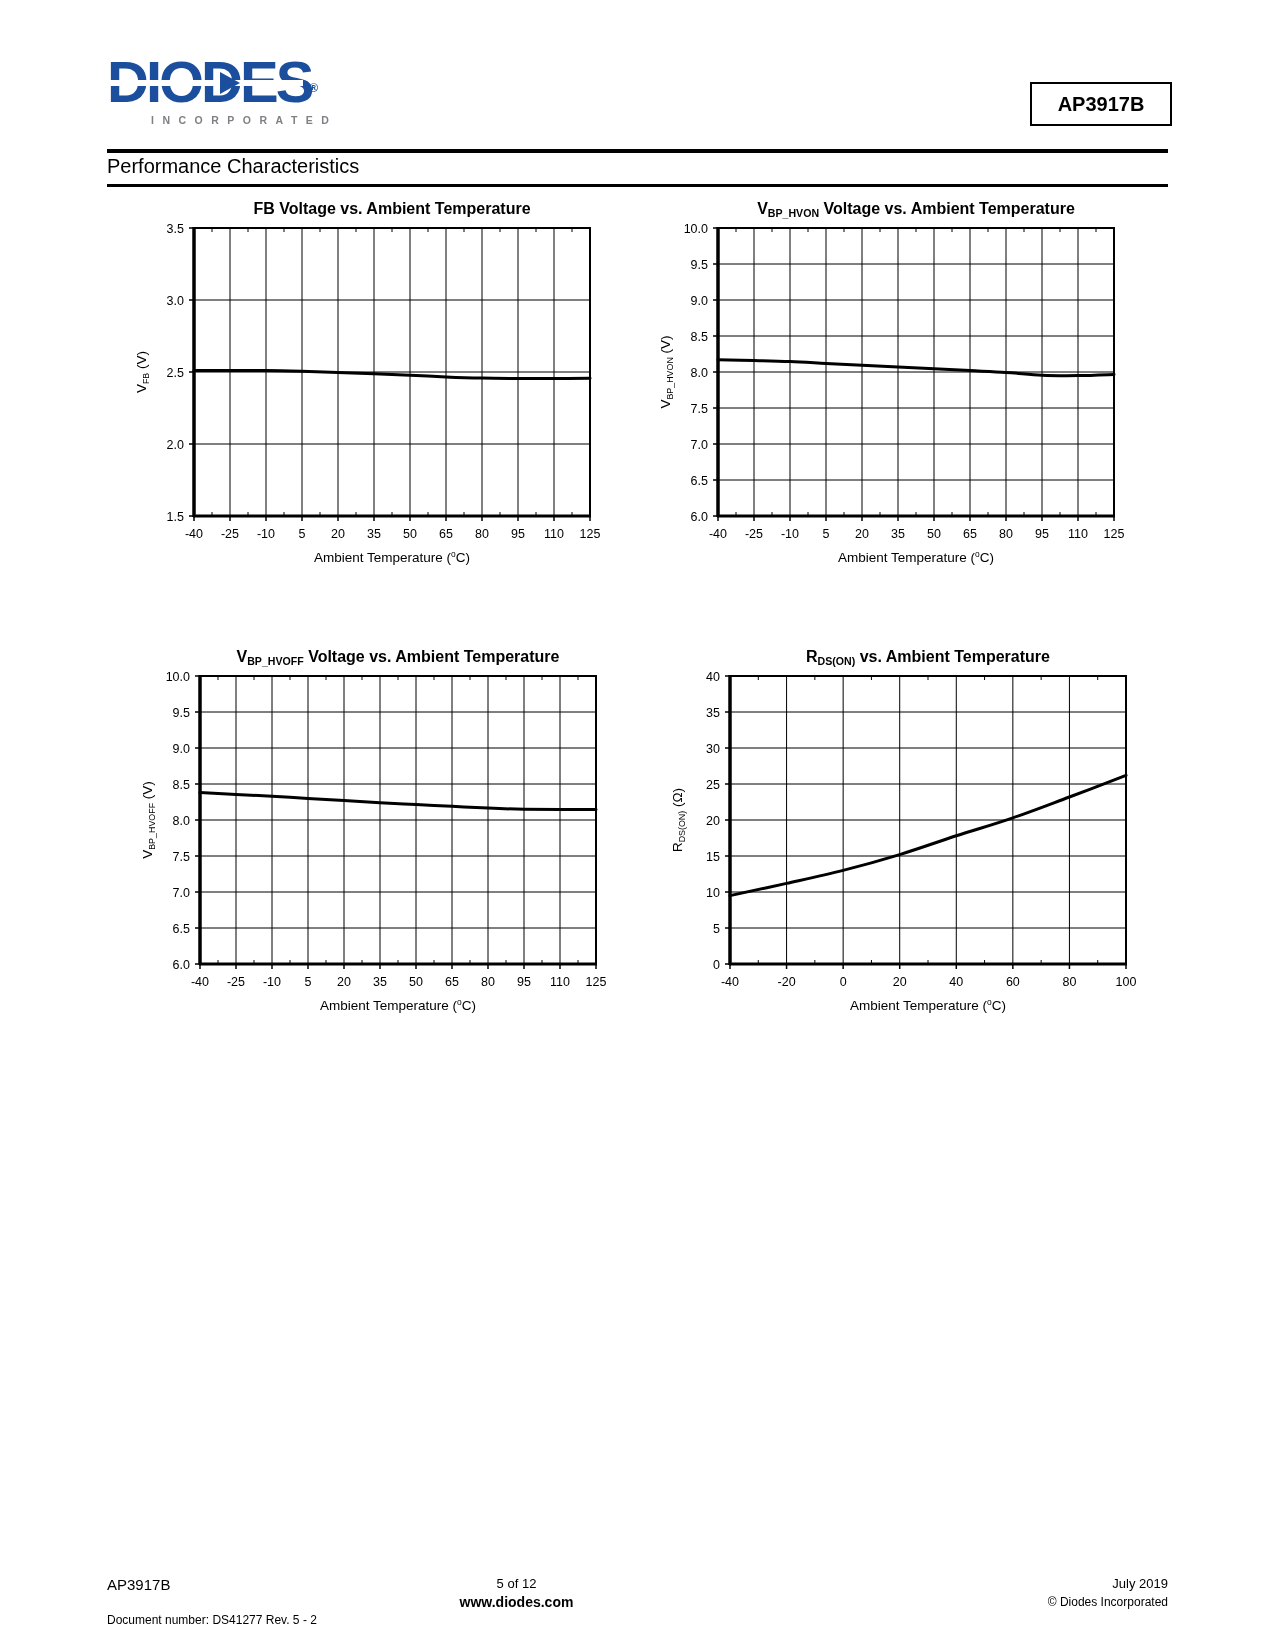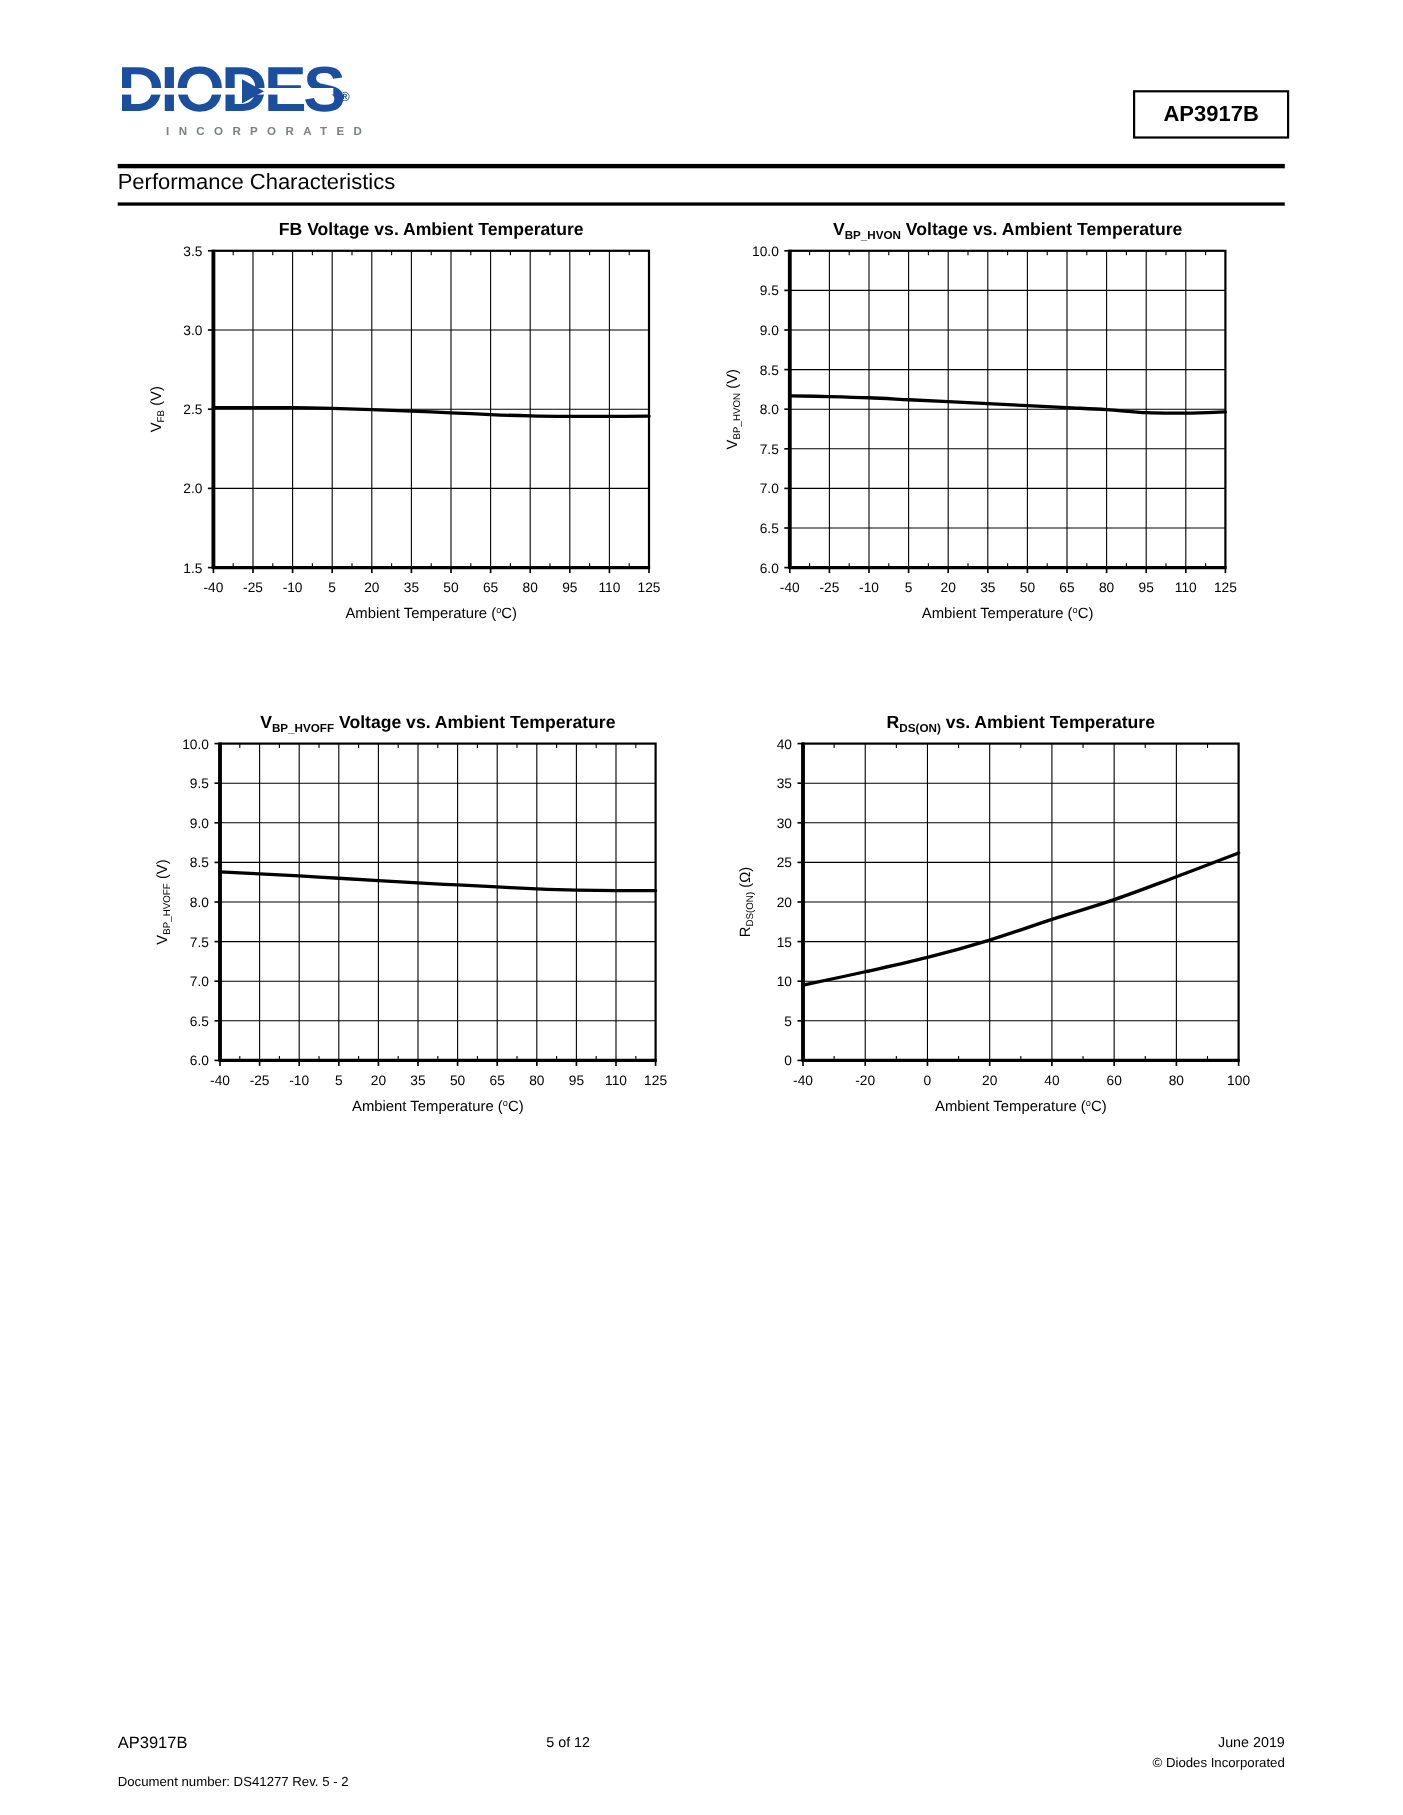--- a/index.html
+++ b/index.html
@@ -429,17 +429,18 @@
       <text x="682" y="820" text-anchor="middle" font-size="13.5" transform="rotate(-90 682 820)"><tspan>R</tspan><tspan font-size="8.9" dy="2.7">DS(ON)</tspan><tspan dy="-2.7"> (Ω)</tspan></text>
     </g>
   </svg>
 
 <div class="abs footer-left">
   <div class="l1">AP3917B</div>
   <div class="l2">Document number: DS41277 Rev. 5 - 2</div>
 </div>
 <div class="abs footer-center">
   <div class="l1">5 of 12</div>
+  <div class="l2">www.diodes.com</div>
 </div>
 <div class="abs footer-right">
-  <div class="l1">June 2019</div>
+  <div class="l1">July 2019</div>
   <div class="l2">© Diodes Incorporated</div>
 </div>
 
 </body></html>

